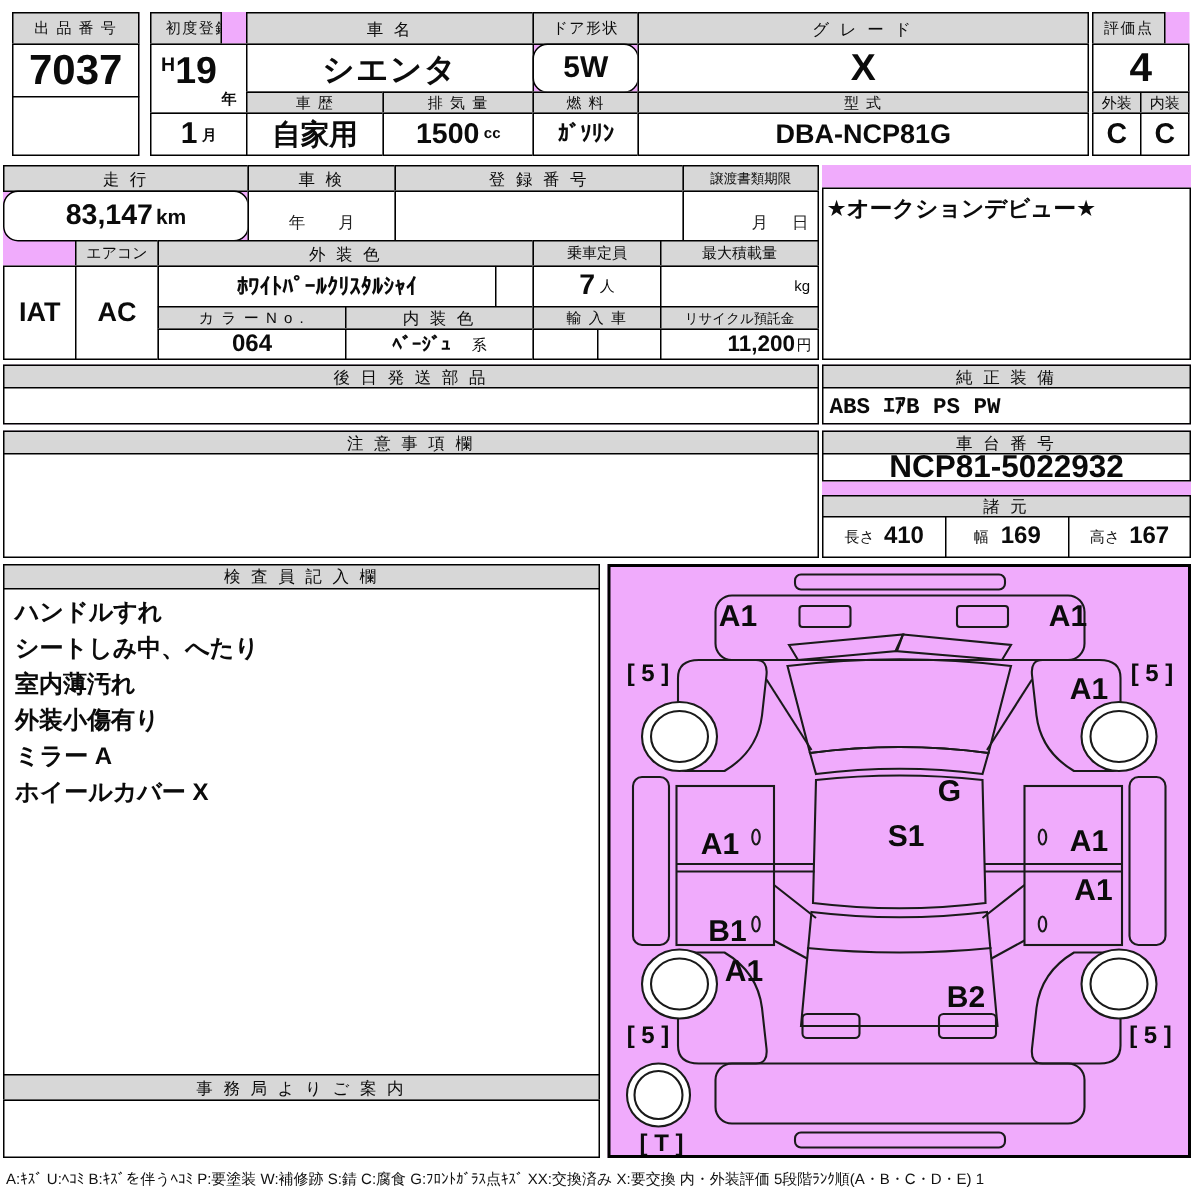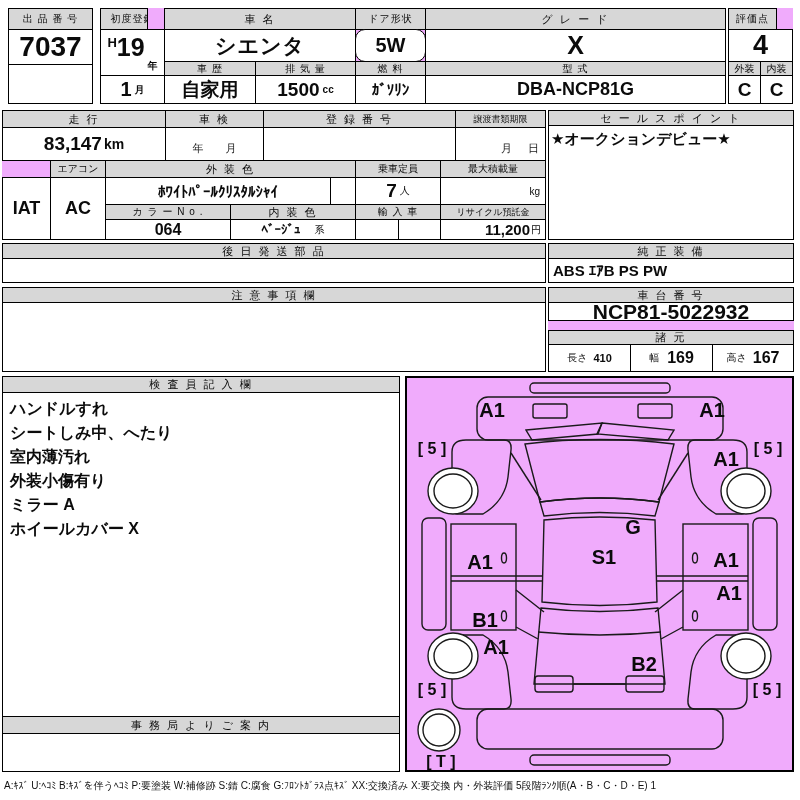--- a/index.html
+++ b/index.html
@@ -71,21 +71,21 @@
   <div class="cell val" style="left:0;top:67px;width:33px;height:29px;font-size:19px;">C</div>
   <div class="cell val" style="left:32px;top:67px;width:33px;height:29px;font-size:19px;">C</div>
 </div>
 
 <div class="blk" style="left:2px;top:110px;width:544px;height:130px;">
   <div class="cell hdr" style="left:0;top:0;width:164px;height:18px;">走 行</div>
   <div class="cell hdr" style="left:163px;top:0;width:99px;height:18px;">車 検</div>
   <div class="cell hdr" style="left:261px;top:0;width:193px;height:18px;">登 録 番 号</div>
   <div class="cell hdr xs" style="left:453px;top:0;width:91px;height:18px;">譲渡書類期限</div>
 
-  <div class="cell val" style="left:0;top:17px;width:164px;height:34px;">
+  <div class="cell val" style="left:0;top:17px;width:164px;height:34px;border-radius:10px;">
     <span style="font-size:19px;">83,147</span>
       <span style="font-size:14px;font-weight:bold;margin-left:2px;">km</span>
   </div>
   <div class="cell" style="left:163px;top:17px;width:99px;height:34px;align-items:flex-end;padding-bottom:4px;">
     <span class="ph">年</span>
       <span class="ph" style="margin-left:22px;">月</span>
   </div>
   <div class="cell" style="left:261px;top:17px;width:193px;height:34px;"></div>
   <div class="cell" style="left:453px;top:17px;width:91px;height:34px;align-items:flex-end;justify-content:flex-end;padding:0 6px 4px 0;">
     <span class="ph">月</span>
@@ -124,48 +124,47 @@
       <span style="font-size:10px;">kg</span>
   </div>
   <div class="cell hdr xs" style="left:438px;top:94px;width:106px;height:16px;">リサイクル預託金</div>
   <div class="cell right" style="left:438px;top:109px;width:106px;height:21px;padding-right:4px;">
     <span style="font-size:15px;font-weight:bold;">11,200</span>
       <span style="font-size:10px;margin-left:1px;">円</span>
   </div>
 </div>
 
 <div class="blk" style="left:548px;top:110px;width:246px;height:130px;">
-  <div class="cell hdr" style="left:0;top:0;width:246px;height:16px;">セ ー ル ス ポ イ ン ト</div>
   <div class="cell left" style="left:0;top:15px;width:246px;height:115px;align-items:flex-start;padding:4px 2px;">
     <span class="val" style="font-size:15px;">★オークションデビュー★</span>
   </div>
 </div>
 
 <div class="blk" style="left:2px;top:243px;width:544px;height:40px;">
   <div class="cell hdr" style="left:0;top:0;width:544px;height:16px;">後 日 発 送 部 品</div>
   <div class="cell" style="left:0;top:15px;width:544px;height:25px;"></div>
 </div>
 
 <div class="blk" style="left:548px;top:243px;width:246px;height:40px;">
   <div class="cell hdr" style="left:0;top:0;width:246px;height:16px;">純 正 装 備</div>
-  <div class="cell val left" style="left:0;top:15px;width:246px;height:25px;font-size:15px;padding-left:4px;">ABS ｴｱB PS PW</div>
+  <div class="cell val left" style="left:0;top:15px;width:246px;height:25px;font-size:15px;padding-left:4px;font-family:Liberation Mono, monospace;">ABS ｴｱB PS PW</div>
 </div>
 
 <div class="blk" style="left:2px;top:287px;width:544px;height:85px;">
   <div class="cell hdr" style="left:0;top:0;width:544px;height:16px;">注 意 事 項 欄</div>
   <div class="cell" style="left:0;top:15px;width:544px;height:70px;"></div>
 </div>
 
 <div class="blk" style="left:548px;top:287px;width:246px;height:85px;">
   <div class="cell hdr" style="left:0;top:0;width:246px;height:16px;">車 台 番 号</div>
   <div class="cell val" style="left:0;top:15px;width:246px;height:19px;font-size:21px;">NCP81-5022932</div>
   <div class="cell hdr" style="left:0;top:43px;width:246px;height:15px;">諸 元</div>
   <div class="cell" style="left:0;top:57px;width:83px;height:28px;">
     <span style="font-size:10px;margin-right:6px;">長さ</span>
-      <span class="val" style="font-size:11px;">410</span>
+      <span class="val" style="font-size:16px;">410</span>
   </div>
   <div class="cell" style="left:82px;top:57px;width:83px;height:28px;">
     <span style="font-size:10px;margin-right:8px;">幅</span>
       <span class="val" style="font-size:16px;">169</span>
   </div>
   <div class="cell" style="left:164px;top:57px;width:82px;height:28px;">
     <span style="font-size:10px;margin-right:6px;">高さ</span>
       <span class="val" style="font-size:16px;">167</span>
   </div>
 </div>

